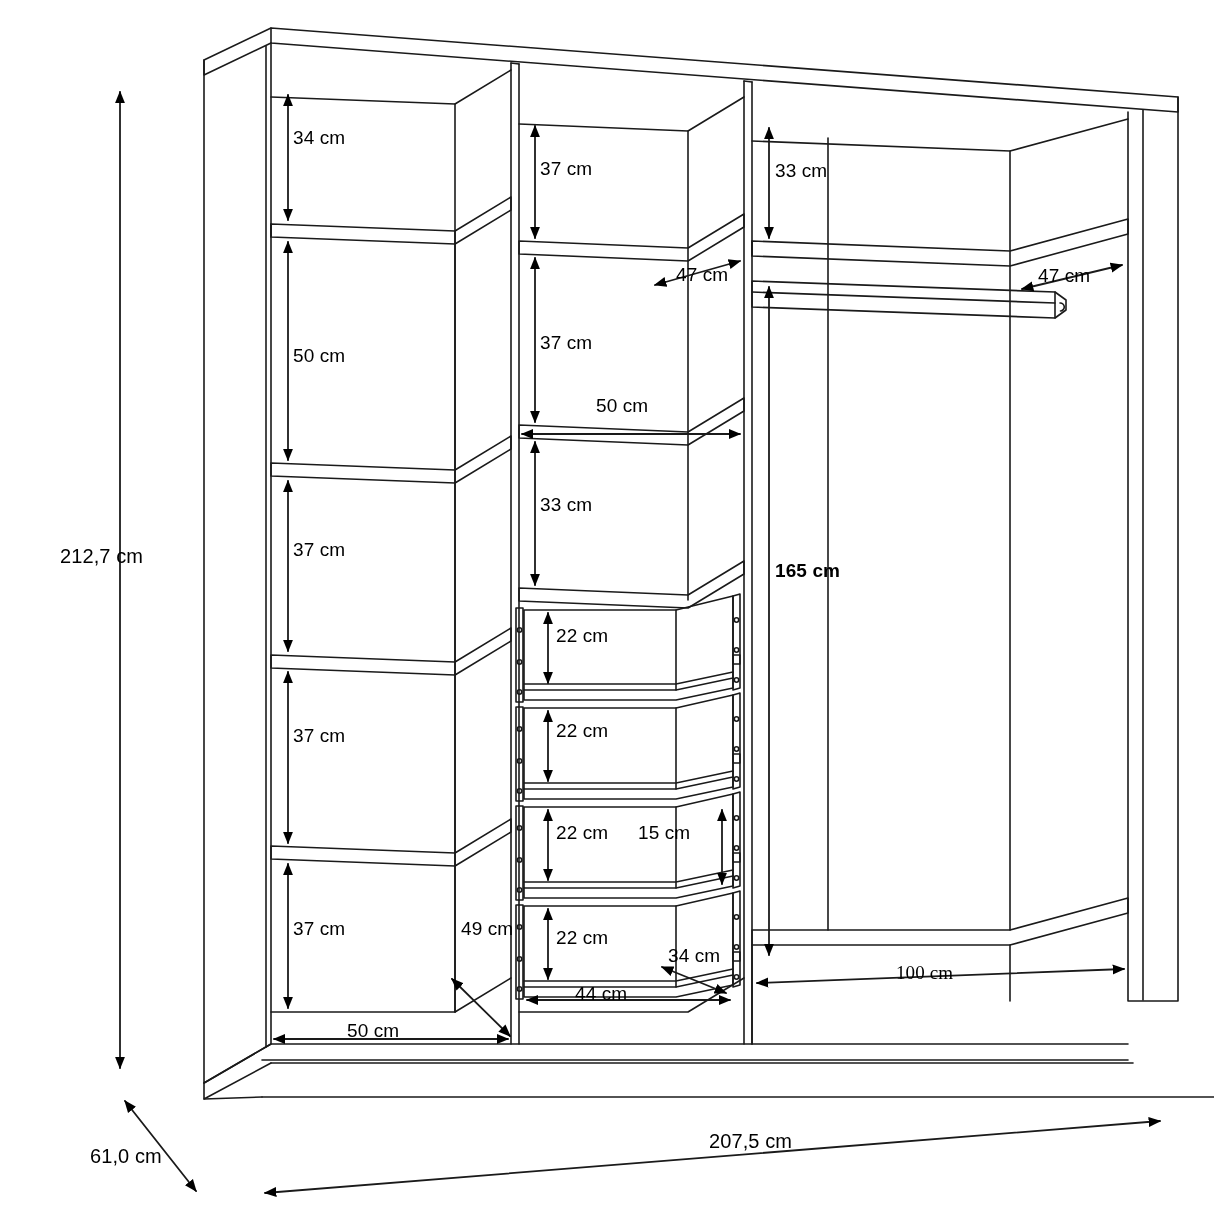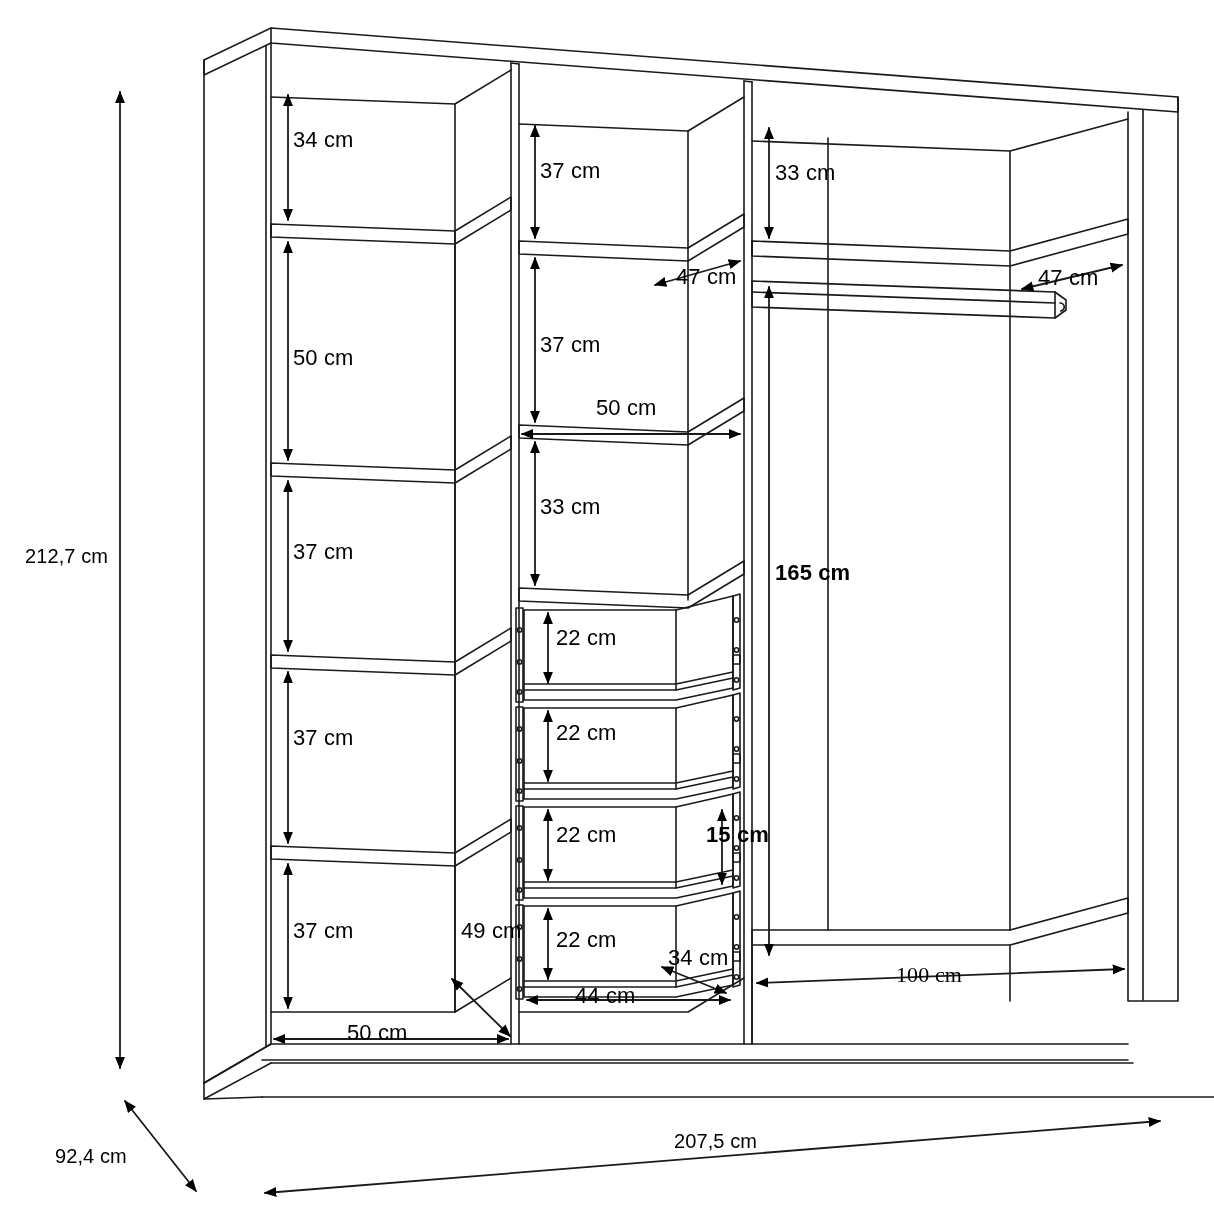--- a/index.html
+++ b/index.html
@@ -1,21 +1,21 @@
 <!DOCTYPE html>
 <html><head>
 <meta charset="utf-8">
 <style>
   html,body{margin:0;padding:0;background:#ffffff;}
   body{width:1214px;height:1214px;font-family:"Liberation Sans",sans-serif;overflow:hidden;}
   #stage{position:relative;width:1214px;height:1214px;background:#fff;}
   #stage svg{position:absolute;left:0;top:0;}
   .lbl{position:absolute;font-family:"Liberation Sans",sans-serif;color:#000;white-space:nowrap;
-       font-size:22px;letter-spacing:.1px;}
-  .lbl.big{font-size:20px;}
+       font-size:19px;letter-spacing:.1px;}
+  .lbl.big{font-size:20px;margin-left:35px;}
 </style>
 </head>
 <body>
 
 <div id="stage">
 
 <svg width="1214" height="1214" viewBox="0 0 1214 1214" fill="none" stroke="#1a1a1a" stroke-width="1.6" stroke-linecap="round" stroke-linejoin="round">
 
   <defs>
     <marker id="ah" viewBox="0 0 10 10" refX="9" refY="5" markerWidth="7" markerHeight="7" orient="auto-start-reverse" markerUnits="strokeWidth">
@@ -216,41 +216,41 @@
 
     <path d="M769,128 L769,238" marker-start="url(#ah)" marker-end="url(#ah)"></path>
     <path d="M1022,289 L1122,265" marker-start="url(#ah)" marker-end="url(#ah)"></path>
     <path d="M769,287 L769,955" marker-start="url(#ah)" marker-end="url(#ah)"></path>
 
     <path d="M757,983 L1124,969" marker-start="url(#ah)" marker-end="url(#ah)"></path>
   </g>
 </svg>
 
 <div class="lbl big" style="left:25px;top:545px;">212,7 cm</div>
-<div class="lbl big" style="left:55px;top:1145px;">92,4 cm</div>
+<div class="lbl big" style="left:55px;top:1145px;">61,0 cm</div>
 <div class="lbl big" style="left:674px;top:1130px;">207,5 cm</div>
 
 <div class="lbl" style="left:293px;top:127px;">34 cm</div>
 <div class="lbl" style="left:293px;top:345px;">50 cm</div>
 <div class="lbl" style="left:293px;top:539px;">37 cm</div>
 <div class="lbl" style="left:293px;top:725px;">37 cm</div>
 <div class="lbl" style="left:293px;top:918px;">37 cm</div>
 <div class="lbl" style="left:347px;top:1020px;">50 cm</div>
 <div class="lbl" style="left:461px;top:918px;">49 cm</div>
 
 <div class="lbl" style="left:540px;top:158px;">37 cm</div>
 <div class="lbl" style="left:676px;top:264px;">47 cm</div>
 <div class="lbl" style="left:540px;top:332px;">37 cm</div>
 <div class="lbl" style="left:596px;top:395px;">50 cm</div>
 <div class="lbl" style="left:540px;top:494px;">33 cm</div>
 
 <div class="lbl" style="left:556px;top:625px;">22 cm</div>
 <div class="lbl" style="left:556px;top:720px;">22 cm</div>
 <div class="lbl" style="left:556px;top:822px;">22 cm</div>
-<div class="lbl" style="left:706px;top:822px;font-weight:bold;">15 cm</div>
+<div class="lbl" style="left:638px;top:822px;">15 cm</div>
 <div class="lbl" style="left:556px;top:927px;">22 cm</div>
 <div class="lbl" style="left:668px;top:945px;">34 cm</div>
 <div class="lbl" style="left:575px;top:983px;">44 cm</div>
 
 <div class="lbl" style="left:775px;top:160px;">33 cm</div>
 <div class="lbl" style="left:1038px;top:265px;">47 cm</div>
 <div class="lbl" style="left:775px;top:560px;font-weight:bold;">165 cm</div>
 <div class="lbl" style="left:896px;top:962px;font-family:Liberation Serif, serif;">100 cm</div>
 
 </div>

